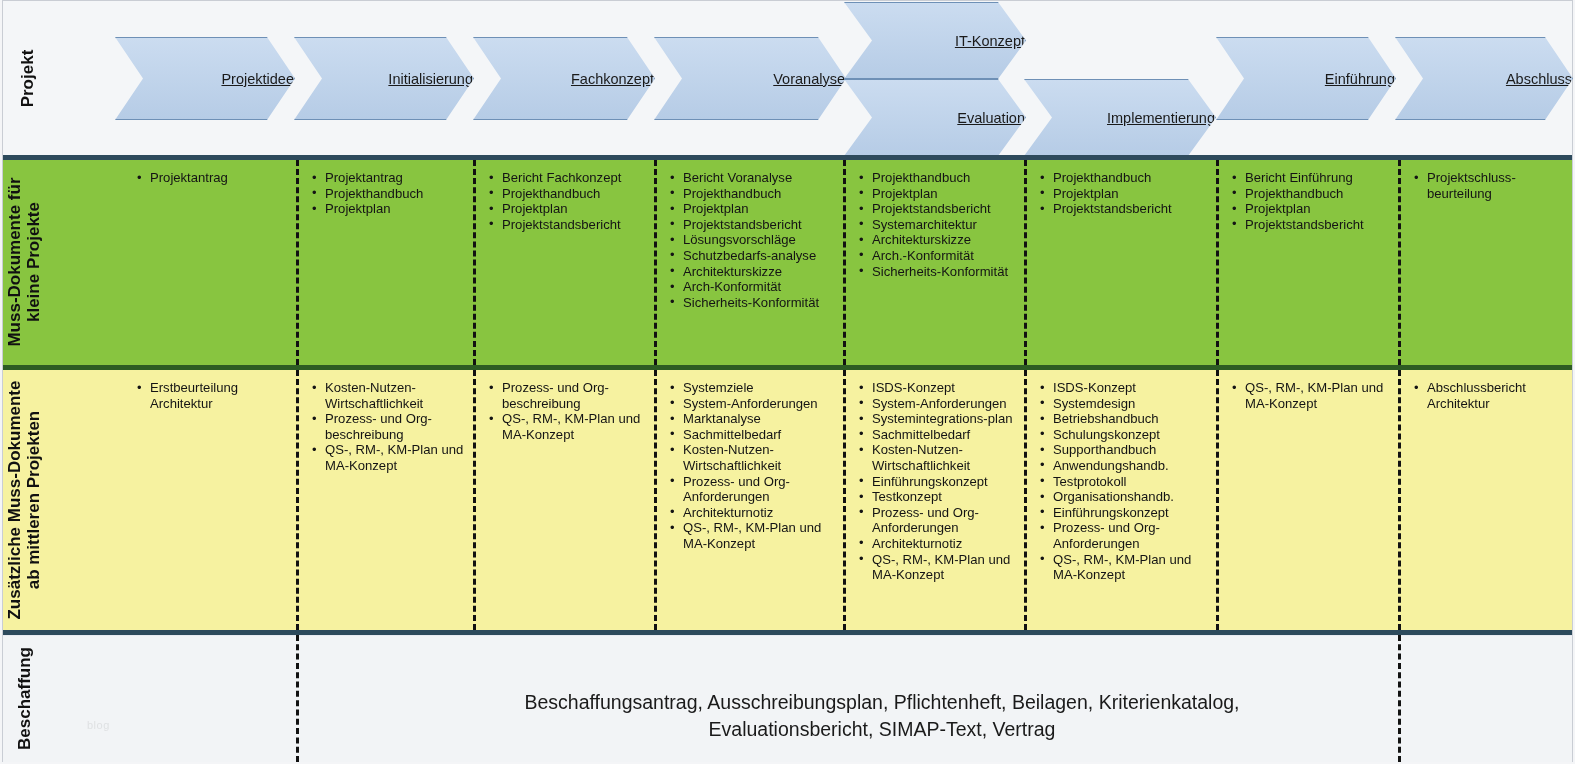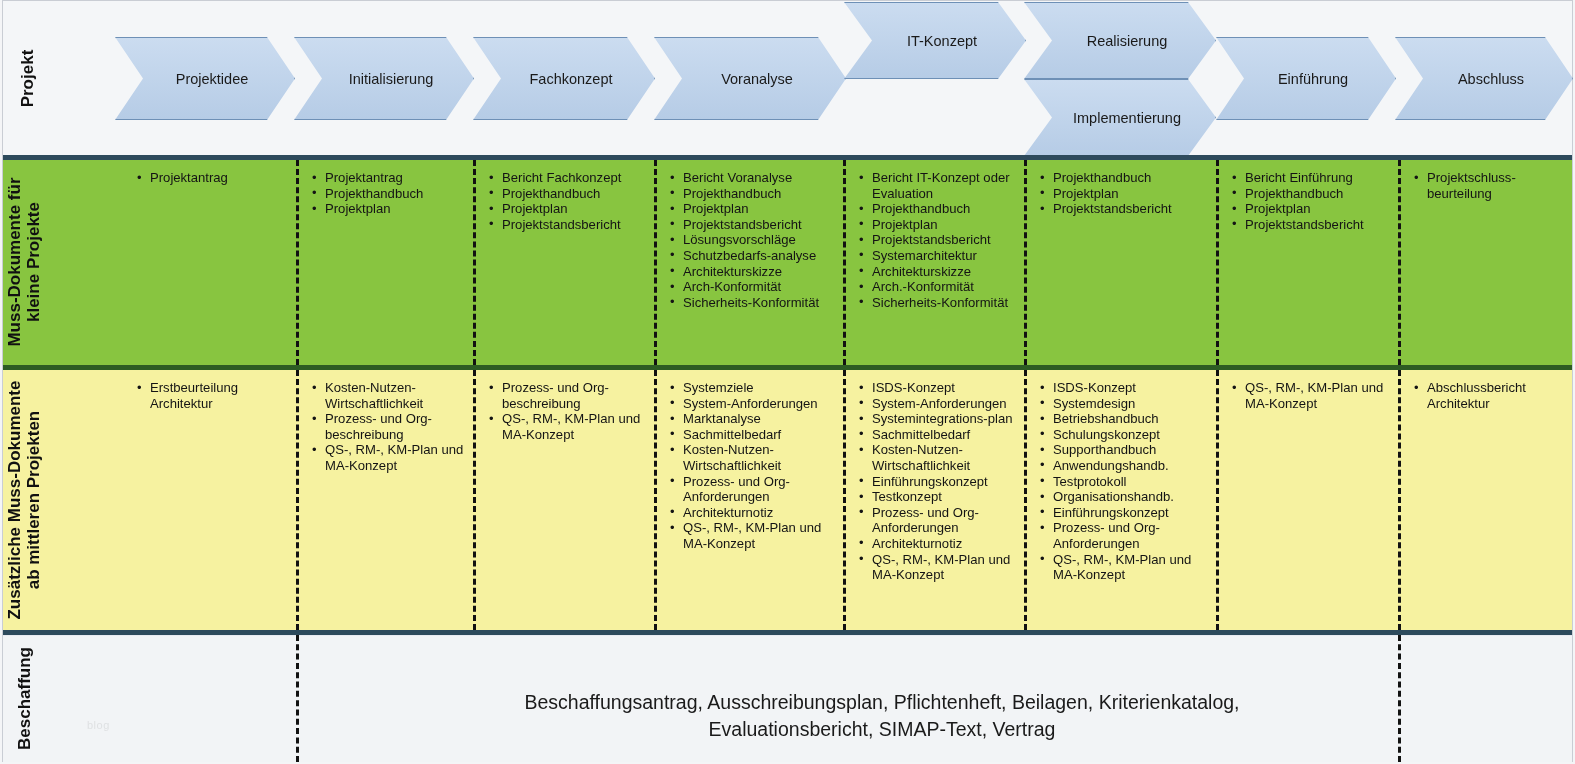--- a/index.html
+++ b/index.html
@@ -55,26 +55,27 @@
   }
   .rowlabel .rot .l2 { display: block; }
 
   
   .chev {
     position: absolute;
     background: linear-gradient(to bottom, #cbdcf0 0%, #b6cce6 100%);
     border: 1.6px solid #6e90b6;
     display: flex;
     align-items: center;
-    justify-content: center;
+    justify-content: flex-end;
     color: #1a1a1a;
     font-size: 14.5px;
     -webkit-clip-path: polygon(0% 0%, calc(100% - 28px) 0%, 100% 50%, calc(100% - 28px) 100%, 0% 100%, 28px 50%);
     clip-path: polygon(0% 0%, calc(100% - 28px) 0%, 100% 50%, calc(100% - 28px) 100%, 0% 100%, 28px 50%);
     padding-left: 14px;
+    text-decoration: underline;
   }
   .chev > span { pointer-events: none; }
 
   
   .band {
     position: absolute;
     left: 3px;
     width: 1569px;
   }
   .band-green {
@@ -175,24 +176,24 @@
     <div class="chev" style="left:470px; top:36px; width:182px; height:83px;">
       <span>Fachkonzept</span>
     </div>
     <div class="chev" style="left:651px; top:36px; width:192px; height:83px;">
       <span>Voranalyse</span>
     </div>
 
     <div class="chev" style="left:841px; top:1px; width:182px; height:77px;">
       <span>IT-Konzept</span>
     </div>
-
-    <div class="chev" style="left:1021px; top:1px; width:192px; height:77px;">
-      <span>Realisierung</span>
-    </div>
+    <div class="chev" style="left:841px; top:78px; width:182px; height:77px;">
+      <span>Evaluation</span>
+    </div>
+
     <div class="chev" style="left:1021px; top:78px; width:192px; height:77px;">
       <span>Implementierung</span>
     </div>
 
     <div class="chev" style="left:1213px; top:36px; width:180px; height:83px;">
       <span>Einführung</span>
     </div>
     <div class="chev" style="left:1392px; top:36px; width:178px; height:83px;">
       <span>Abschluss</span>
     </div>
@@ -250,21 +251,20 @@
       </div>
       <div class="col" style="left:981px; width:186px;">
         <ul>
             <li>Projekthandbuch</li>
             <li>Projektplan</li>
             <li>Projektstandsbericht</li>
           </ul>
       </div>
       <div class="col" style="left:800px; width:175px;">
         <ul>
-            <li>Bericht IT-Konzept oder Evaluation</li>
             <li>Projekthandbuch</li>
             <li>Projektplan</li>
             <li>Projektstandsbericht</li>
             <li>Systemarchitektur</li>
             <li>Architekturskizze</li>
             <li>Arch.-Konformität</li>
             <li>Sicherheits-Konformität</li>
           </ul>
       </div>
       <div class="col" style="left:1173px; width:176px;">

